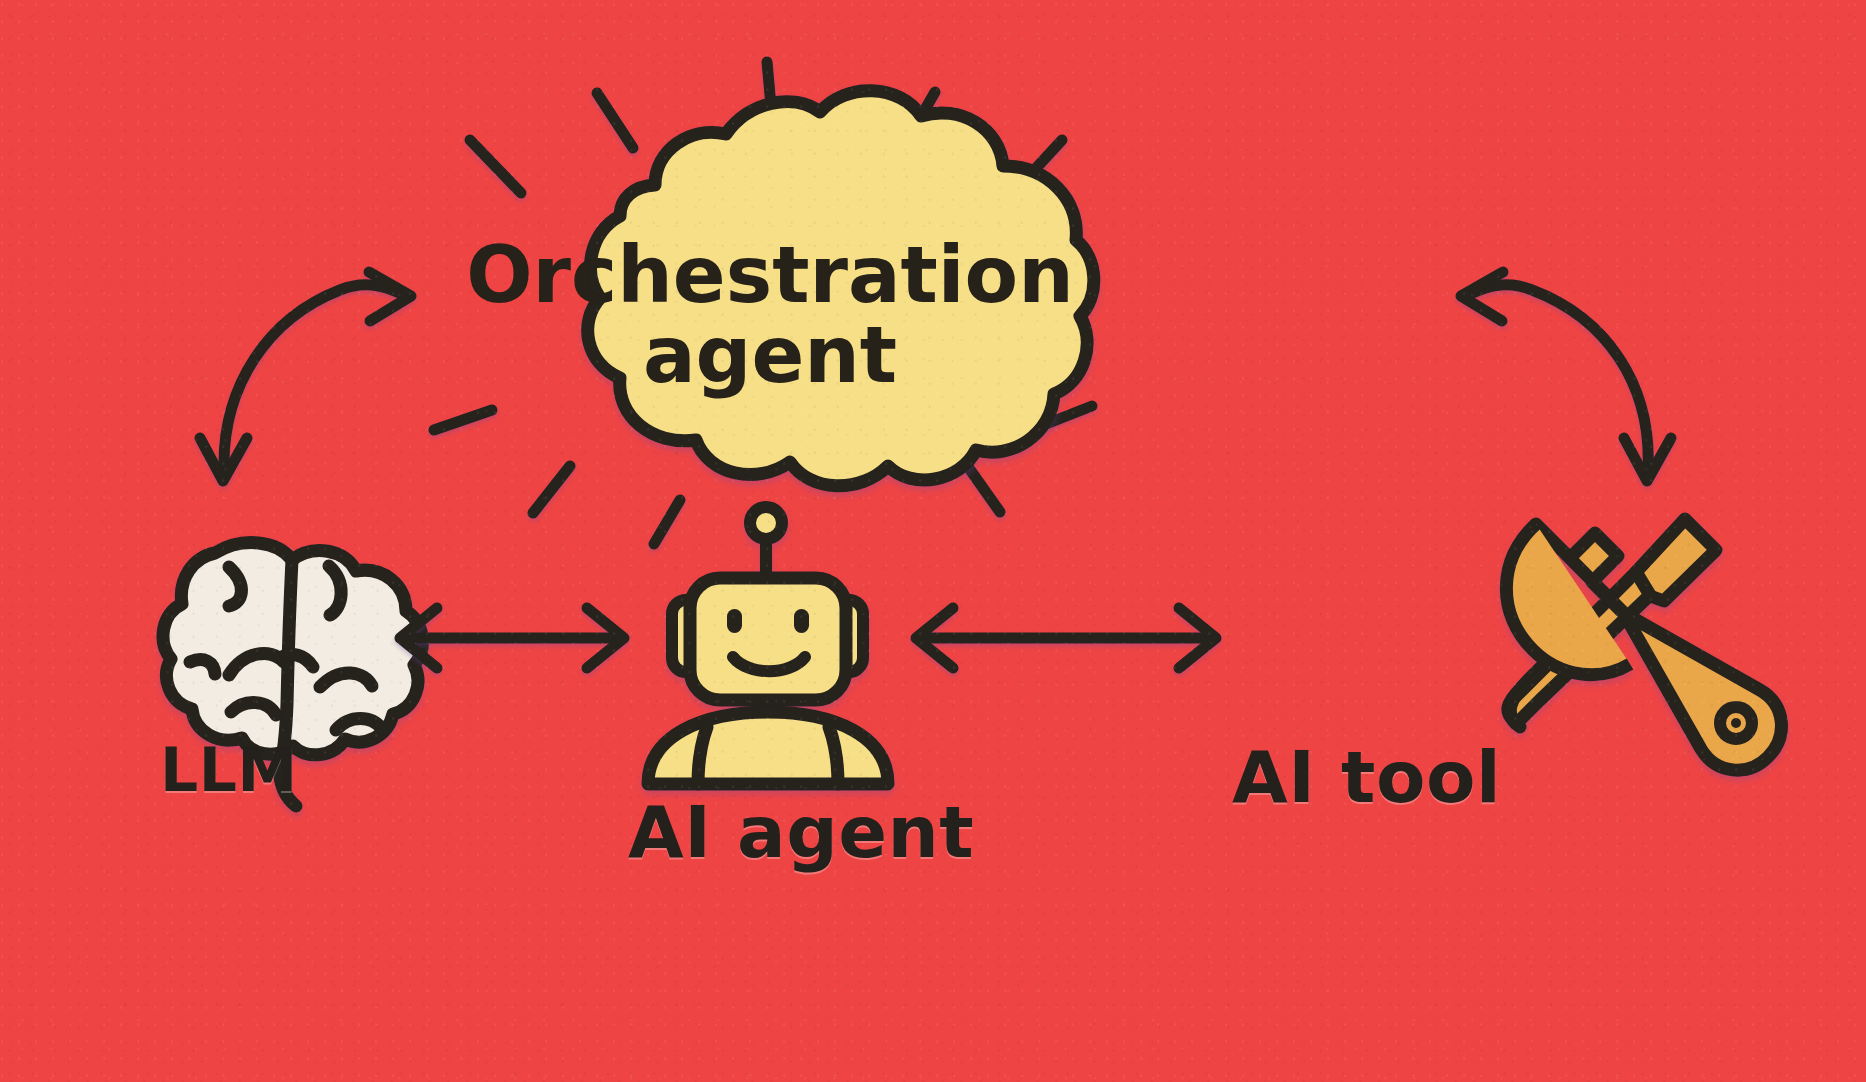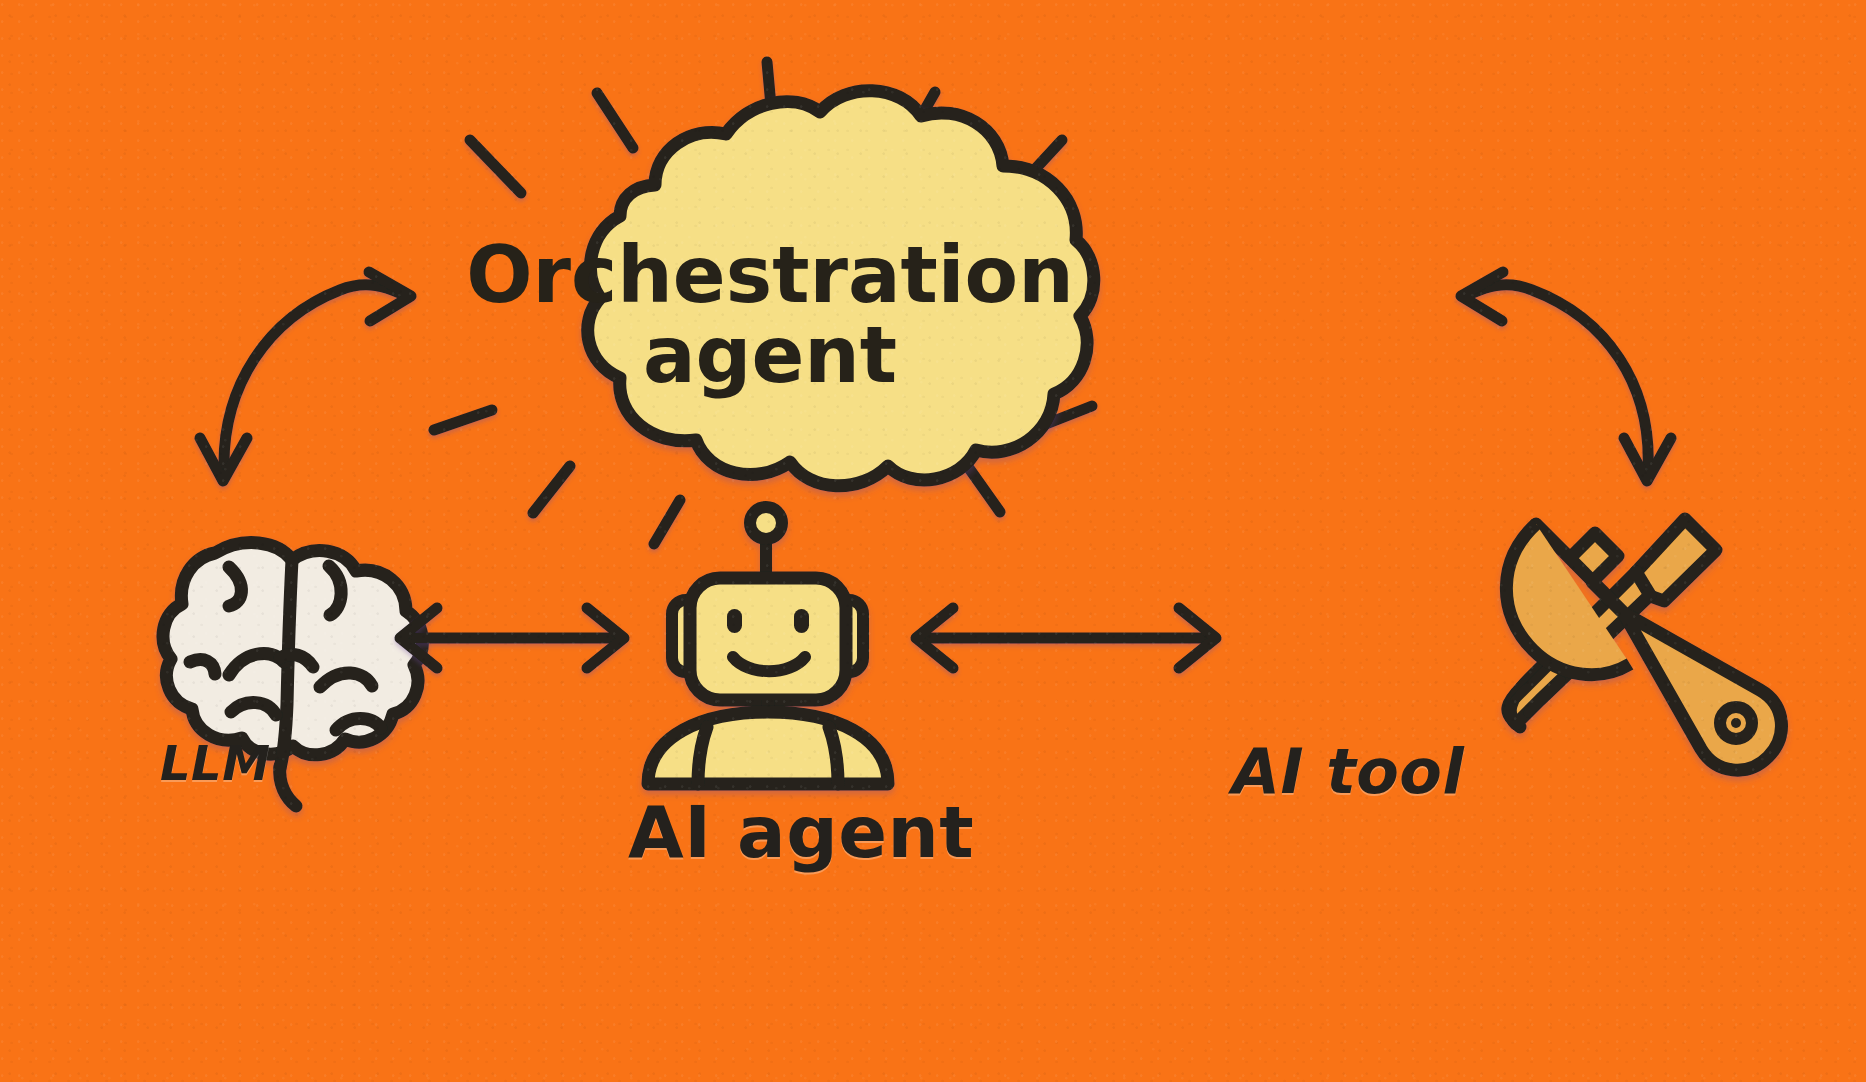--- a/index.html
+++ b/index.html
@@ -11,21 +11,21 @@
   body {
     width: 1866px;
     height: 1082px;
     overflow: hidden;
     font-family: "DejaVu Sans", sans-serif;
   }
   #stage {
     position: relative;
     width: 1866px;
     height: 1082px;
-    background: #f97316;
+    background: #ef4444;
   }
   
   #grain {
     position: absolute;
     inset: 0;
     pointer-events: none;
     opacity: .12;
     background-image:
       radial-gradient(circle at 13% 27%, rgba(255,255,255,.55) 0 1px, transparent 1.6px),
       radial-gradient(circle at 42% 68%, rgba(0,0,0,.35) 0 1px, transparent 1.6px),
@@ -43,23 +43,23 @@
   .lbl {
     position: absolute;
     color: #24211d;
     font-family: "DejaVu Sans", sans-serif;
     font-weight: 700;
     letter-spacing: .5px;
     white-space: nowrap;
     text-shadow: 0 2px 0 rgba(255,255,255,.28);
     user-select: none;
   }
-  #label-llm    { left: 160px; top: 735px; font-size: 48px; font-style: italic; }
+  #label-llm    { left: 160px; top: 735px; font-size: 60px; }
   #label-agent  { left: 628px; top: 790px; font-size: 72px; }
-  #label-aitool { left: 1232px; top: 735px; font-size: 62px; font-style: italic; }
+  #label-aitool { left: 1232px; top: 735px; font-size: 72px; }
   .cloud-text {
     position: absolute;
     left: 440px;
     top: 236px;
     width: 660px;
     text-align: center;
     color: #262219;
     font-family: "DejaVu Sans", sans-serif;
     font-weight: 700;
     font-size: 78px;

